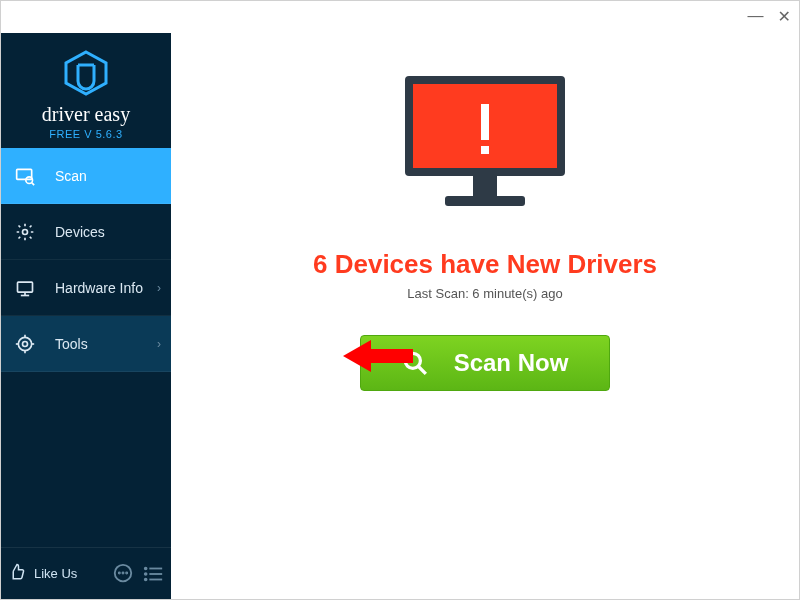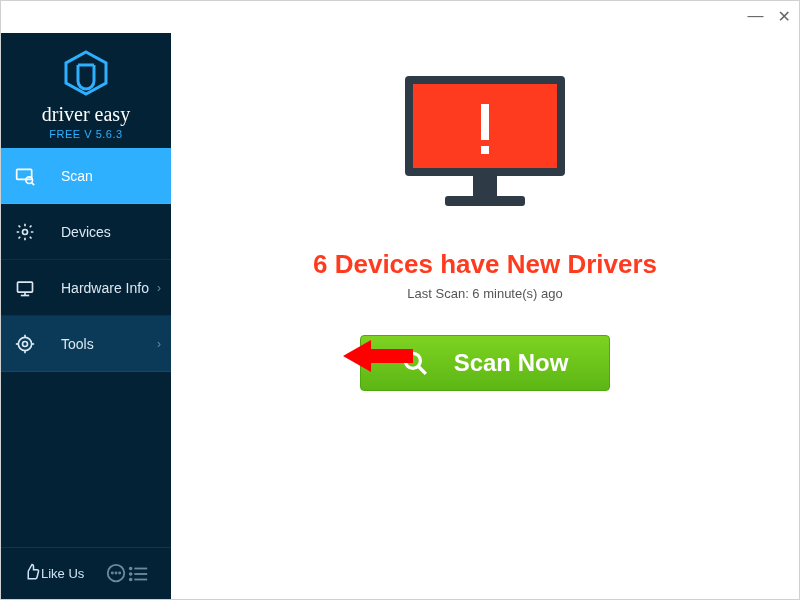--- a/index.html
+++ b/index.html
@@ -5,39 +5,39 @@
   * { box-sizing: border-box; margin: 0; padding: 0; font-family: Arial, Helvetica, sans-serif; }
   body { width: 800px; height: 600px; overflow: hidden; background: #fff; border: 1px solid #d0d0d0; }
   .window { display: flex; width: 100%; height: 100%; }
   .sidebar { width: 170px; background: #042236; color: #fff; display: flex; flex-direction: column; position: relative; margin-top: 32px; }
   .logo-area { padding: 16px 0 8px 0; text-align: center; }
   .logo-svg { display: block; margin: 0 auto 6px auto; }
   .brand { font-family: "Segoe Script", cursive; font-size: 20px; color: #fff; }
   .version { font-size: 11px; color: #2fb0ff; margin-top: 2px; letter-spacing: 0.5px; }
   .nav { display: flex; flex-direction: column; }
   .nav-item {
-    display: flex; align-items: center; gap: 26px;
+    display: flex; align-items: center; gap: 20px;
     height: 56px; padding: 0 14px; cursor: pointer;
     color: #dbe8f2; font-size: 14px;
     border-bottom: 1px solid rgba(255,255,255,0.06);
     position: relative;
   }
   .nav-item.active { background: #2fb0ff; color: #fff; }
   .nav-item .chev { position: absolute; right: 10px; top: 50%; transform: translateY(-50%); font-size: 12px; color: #6a8aa0; }
   .nav-item .icon { width: 20px; height: 20px; display: flex; align-items: center; justify-content: center; }
   .nav-item.hover { background: #0a3a57; }
   .pro-btn {
     margin: 0; height: 46px; width: 100%;
     background: #f5a623; color: #fff; border: none;
     font-size: 14px; font-weight: bold; cursor: pointer;
     border-top: 1px solid #e08f00;
   }
   .bottom-bar {
     margin-top: auto; display: flex; align-items: center;
-    height: 52px; padding: 0 22px; 
+    height: 52px; padding: 0 7px; gap: 8px;
     border-top: 1px solid rgba(255,255,255,0.08);
     font-size: 13px; color: #cfe3f2;
   }
   .bottom-bar .spacer { flex: 1; }
   .bottom-icon { width: 22px; height: 22px; display: flex; align-items: center; justify-content: center; cursor: pointer; color: #6a8aa0; }
 
   .main { flex: 1; position: relative; background: #fff; }
   .title-controls { position: absolute; top: 6px; right: 8px; display: flex; gap: 14px; }
   .title-controls span { font-size: 16px; color: #666; cursor: pointer; }
   .content { display: flex; flex-direction: column; align-items: center; padding-top: 70px; }

